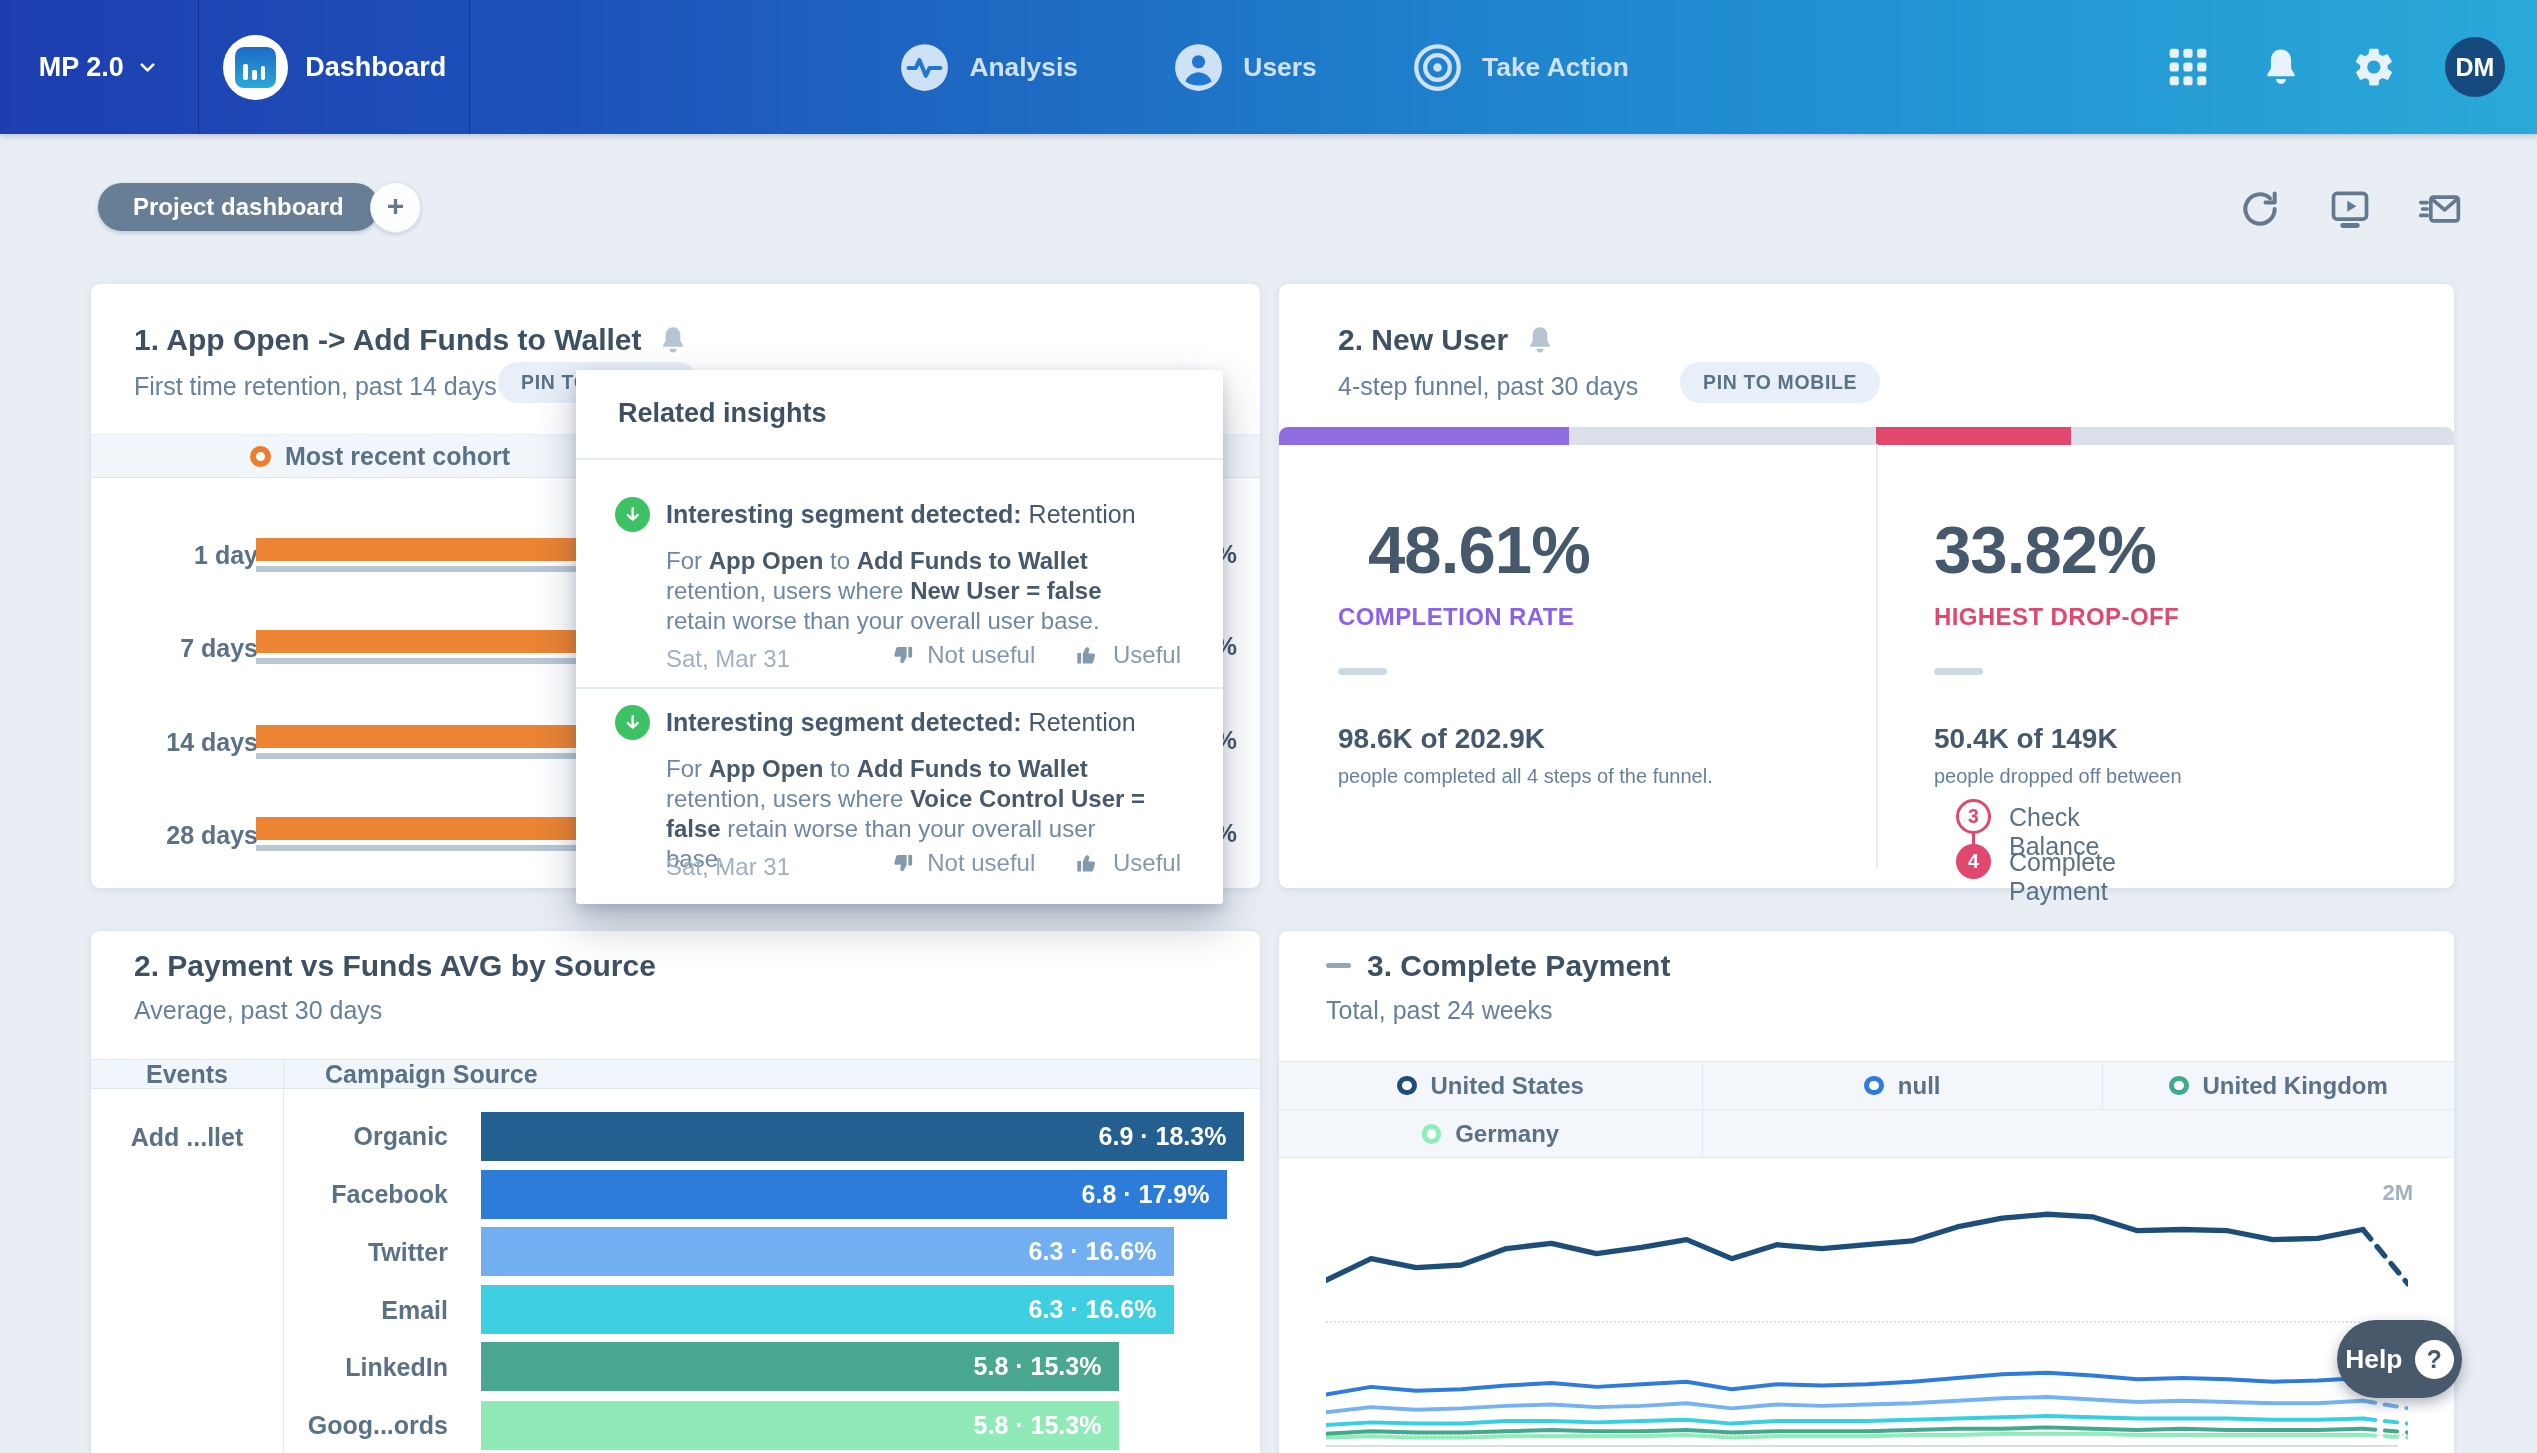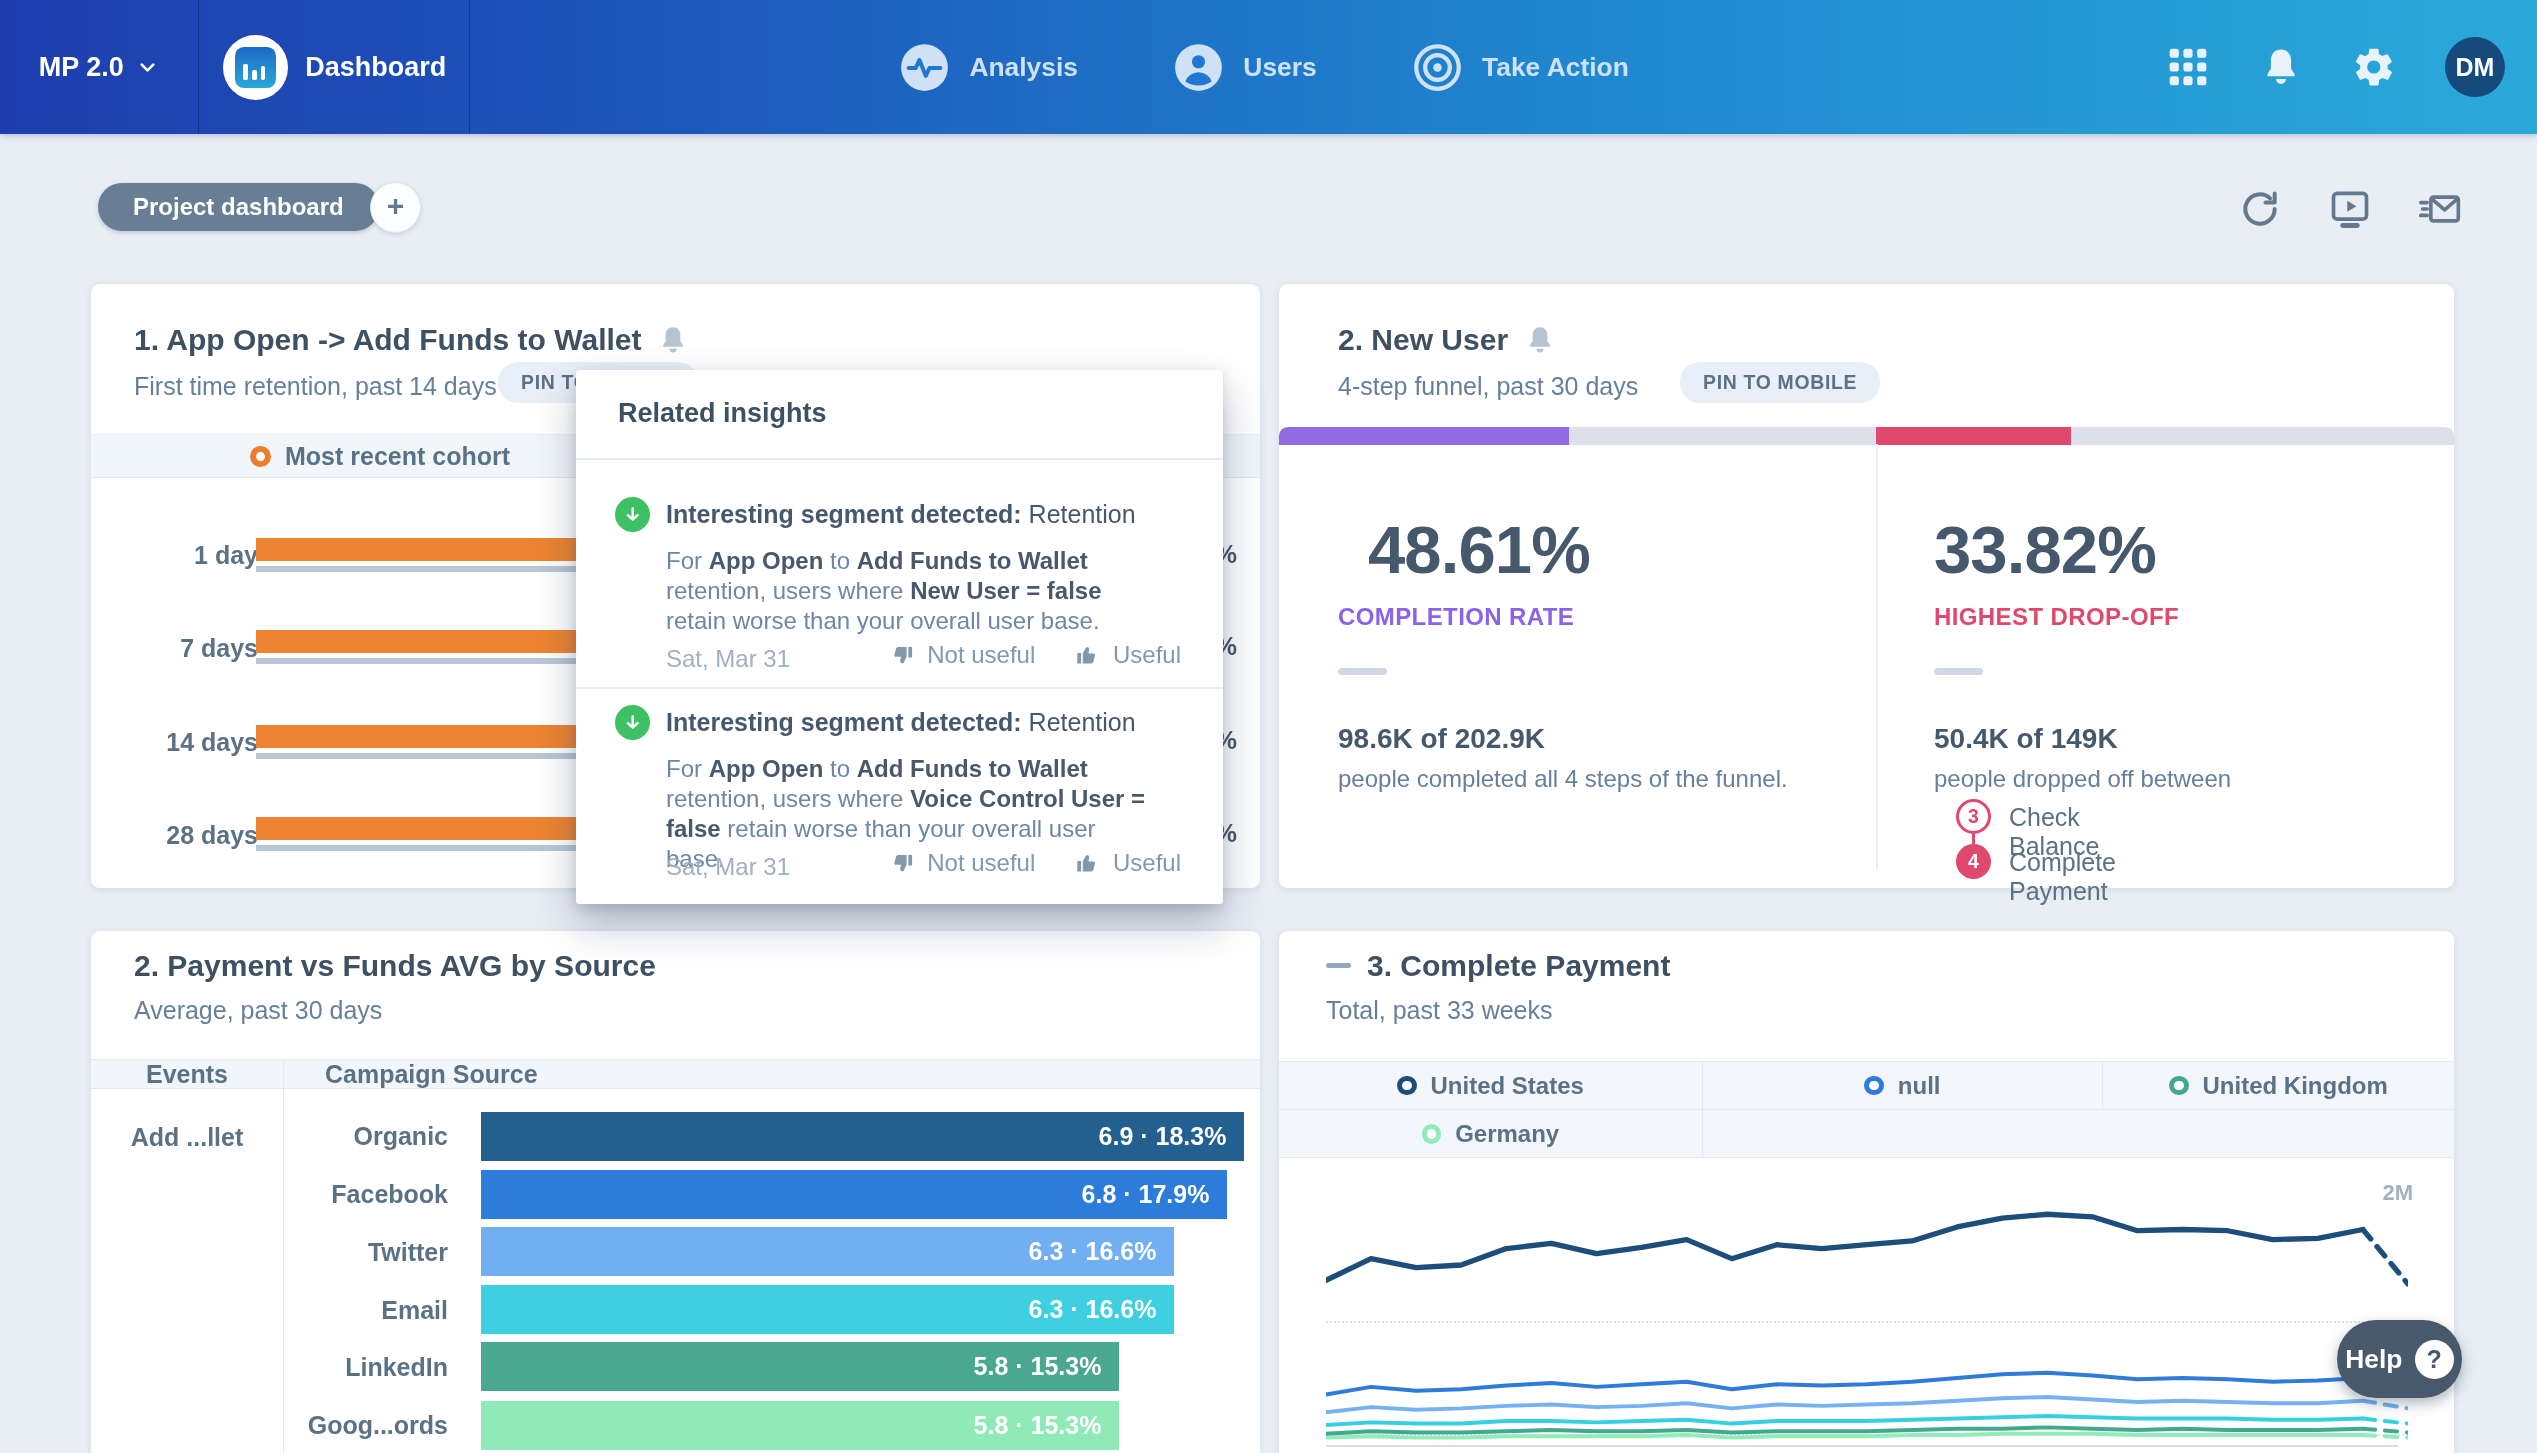--- a/index.html
+++ b/index.html
@@ -55,21 +55,21 @@
   .ret-bar{position:absolute;left:165px;height:23px;background:#ec8433;}
   .ret-underbar{position:absolute;left:165px;height:6.2px;background:#b9c7d5;}
   .ret-val{position:absolute;right:23px;font-size:25px;font-weight:bold;color:#45586c;}
   
   .strip{position:absolute;top:143px;height:17.6px;}
   #funnel-divider{left:597px;top:160px;width:1.8px;height:425px;background:#e8edf4;}
   .big-num{font-size:67px;font-weight:bold;color:#45586c;letter-spacing:-0.9px;}
   .stat-label{font-size:24px;font-weight:bold;letter-spacing:0.4px;}
   .dashlet{width:49px;height:7px;border-radius:3.5px;background:#cfd9e4;}
   .stat-strong{font-size:28px;font-weight:bold;color:#45586c;}
-  .stat-desc{font-size:24px;color:#66809c;}
+  .stat-desc{font-size:20px;color:#66809c;}
   .step-circle{position:absolute;width:35px;height:35px;border-radius:50%;box-sizing:border-box;display:flex;align-items:center;justify-content:center;font-size:19.4px;font-weight:bold;}
   .step-label{position:absolute;font-size:25px;color:#5a7186;}
   
   #src-header{left:0;top:128px;width:100%;height:30px;background:#f1f6fa;border-top:0.9px solid #e2e9f1;border-bottom:0.9px solid #e2e9f1;box-sizing:border-box;}
   #src-col-divider{left:192px;top:128px;width:0.9px;height:445px;background:#e2e9f1;}
   .src-hdr-label{position:absolute;font-size:25px;font-weight:bold;color:#5a7186;top:50%;transform:translateY(-50%);}
   #src-event-label{position:absolute;left:0;width:192px;text-align:center;font-size:25px;font-weight:bold;color:#5a7186;}
   .src-row-label{position:absolute;width:159px;text-align:right;font-size:25px;font-weight:bold;color:#5a7186;}
   .src-bar{position:absolute;left:390px;height:49px;display:flex;align-items:center;justify-content:flex-end;}
   .src-bar span{color:#fff;font-size:25px;font-weight:bold;padding-right:17.6px;white-space:nowrap;}
@@ -307,21 +307,21 @@
         <span>5.8 · 15.3%</span>
       </div>
     </div>
 </div>
 
 <div id="card-lines" class="card abs">
   <div class="abs card-title-row" style="left:47px;top:17.6px;">
     <span style="width:25px;height:5.3px;border-radius:2.6px;background:#93a7b8;display:inline-block;"></span>
     <span class="card-title">3. Complete Payment</span>
   </div>
-  <div class="abs card-sub" style="left:47px;top:65px;">Total, past 33 weeks</div>
+  <div class="abs card-sub" style="left:47px;top:65px;">Total, past 24 weeks</div>
   <div id="lines-legend" class="abs">
       <div class="leg-cell">
         <span class="leg-ring" style="border: 5.3px solid rgb(29, 78, 121);"></span>
         <span class="leg-label">United States</span>
       </div>
       <div class="leg-cell">
         <span class="leg-ring" style="border: 5.3px solid rgb(46, 123, 219);"></span>
         <span class="leg-label">null</span>
       </div>
       <div class="leg-cell">

